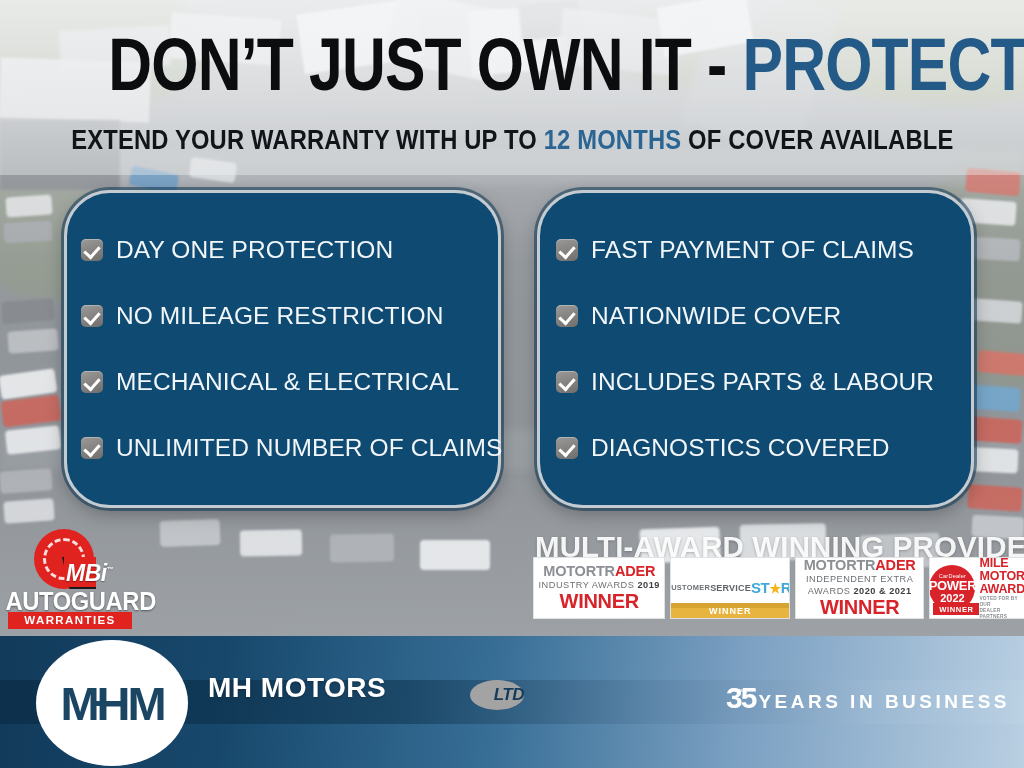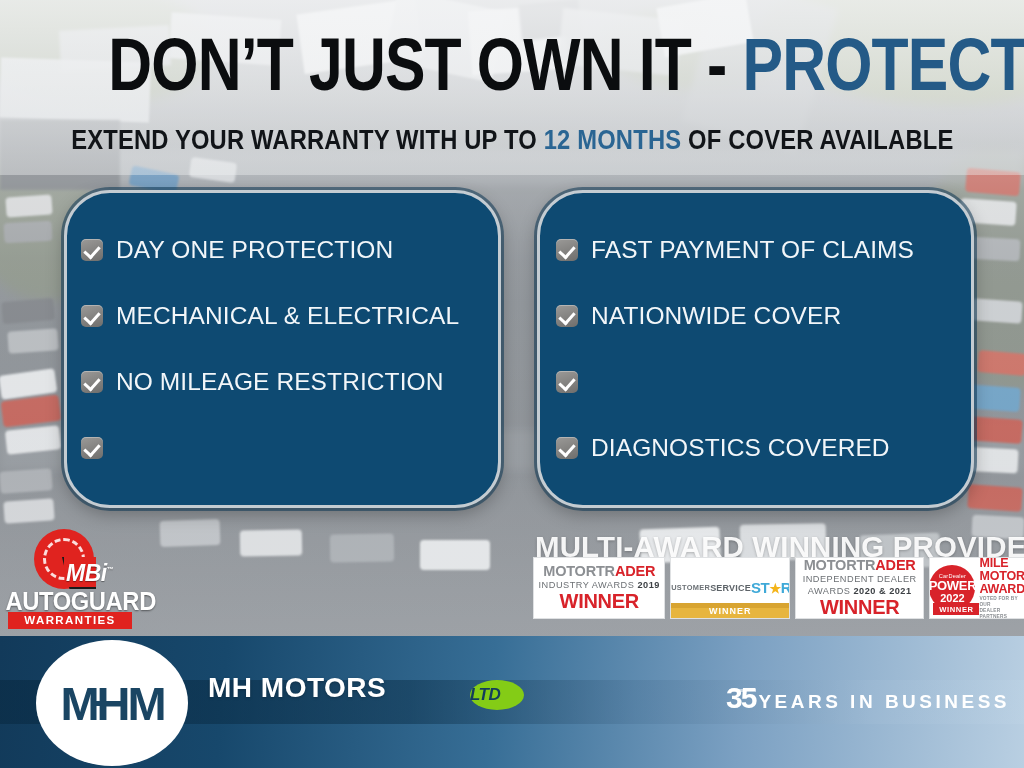--- a/index.html
+++ b/index.html
@@ -269,22 +269,22 @@
     position:absolute; left:36px; top:25px; width:26px; height:5px; background:#1a4563;
   }
   #brand-name {
     position:absolute; left:208px; top:672px;
     font-size:28px; font-weight:700; color:#ffffff; letter-spacing:.5px;
     font-family:"Liberation Sans", sans-serif; white-space:nowrap;
     text-shadow:0 1px 3px rgba(0,0,0,.25);
   }
   #ltd-badge {
     position:absolute; left:470px; top:680px; width:54px; height:30px;
-    background:#84cc16; border-radius:50%;
-    display:flex; align-items:center; justify-content:flex-start;
+    background:#a3a3a3; border-radius:50%;
+    display:flex; align-items:center; justify-content:flex-end;
   }
   #ltd-badge span {
     font-size:17px; font-weight:700; font-style:italic; color:#133c5c; letter-spacing:-.5px;
   }
   #years {
     position:absolute; left:726px; top:684px; display:flex; align-items:baseline; gap:3px;
     white-space:nowrap;
   }
   #years .num {
     font-size:30px; font-weight:700; color:#ffffff; letter-spacing:-2px; line-height:28px;
@@ -378,44 +378,46 @@
   </div>
 
   <div class="panel" id="panel-left">
     <div class="panel-inner">
       <div class="feat">
         <span class="cbox"></span>
         <span class="feat-label">DAY ONE PROTECTION</span>
       </div>
       <div class="feat">
         <span class="cbox"></span>
+        <span class="feat-label">NO MILEAGE RESTRICTION</span>
+      </div>
+      <div class="feat">
+        <span class="cbox"></span>
         <span class="feat-label">MECHANICAL &amp; ELECTRICAL</span>
       </div>
       <div class="feat">
         <span class="cbox"></span>
-        <span class="feat-label">NO MILEAGE RESTRICTION</span>
-      </div>
-      <div class="feat">
-        <span class="cbox"></span>
+        <span class="feat-label">UNLIMITED NUMBER OF CLAIMS</span>
       </div>
     </div>
   </div>
 
   <div class="panel" id="panel-right">
     <div class="panel-inner">
       <div class="feat">
         <span class="cbox"></span>
         <span class="feat-label">FAST PAYMENT OF CLAIMS</span>
       </div>
       <div class="feat">
         <span class="cbox"></span>
         <span class="feat-label">NATIONWIDE COVER</span>
       </div>
       <div class="feat">
         <span class="cbox"></span>
+        <span class="feat-label">INCLUDES PARTS &amp; LABOUR</span>
       </div>
       <div class="feat">
         <span class="cbox"></span>
         <span class="feat-label">DIAGNOSTICS COVERED</span>
       </div>
     </div>
   </div>
 
   <div id="mbi">
     <div class="mbi-circle"></div>
@@ -449,21 +451,21 @@
         <div class="csa-4">AWARDS</div>
       </div>
       <div class="omb-win">
         <div class="wbar-top"></div>
         <span>WINNER</span>
       </div>
     </div>
 
     <div class="award aw3">
       <div class="mt-brand"><span class="g">MOTORTR</span><span class="r">ADER</span></div>
-      <div class="mt-sub">INDEPENDENT DEALER</div>
+      <div class="mt-sub">INDEPENDENT EXTRA</div>
       <div class="mt-sub"><span>AWARDS </span><b>2020 &amp; 2021</b></div>
       <div class="mt-win">WINNER</div>
     </div>
 
     <div class="award aw4">
       <div class="cdp">
         <div class="cdp-circ">
           <div class="cdp-1">CarDealer</div>
           <div class="cdp-2">POWER</div>
           <div class="cdp-3">2022</div>

